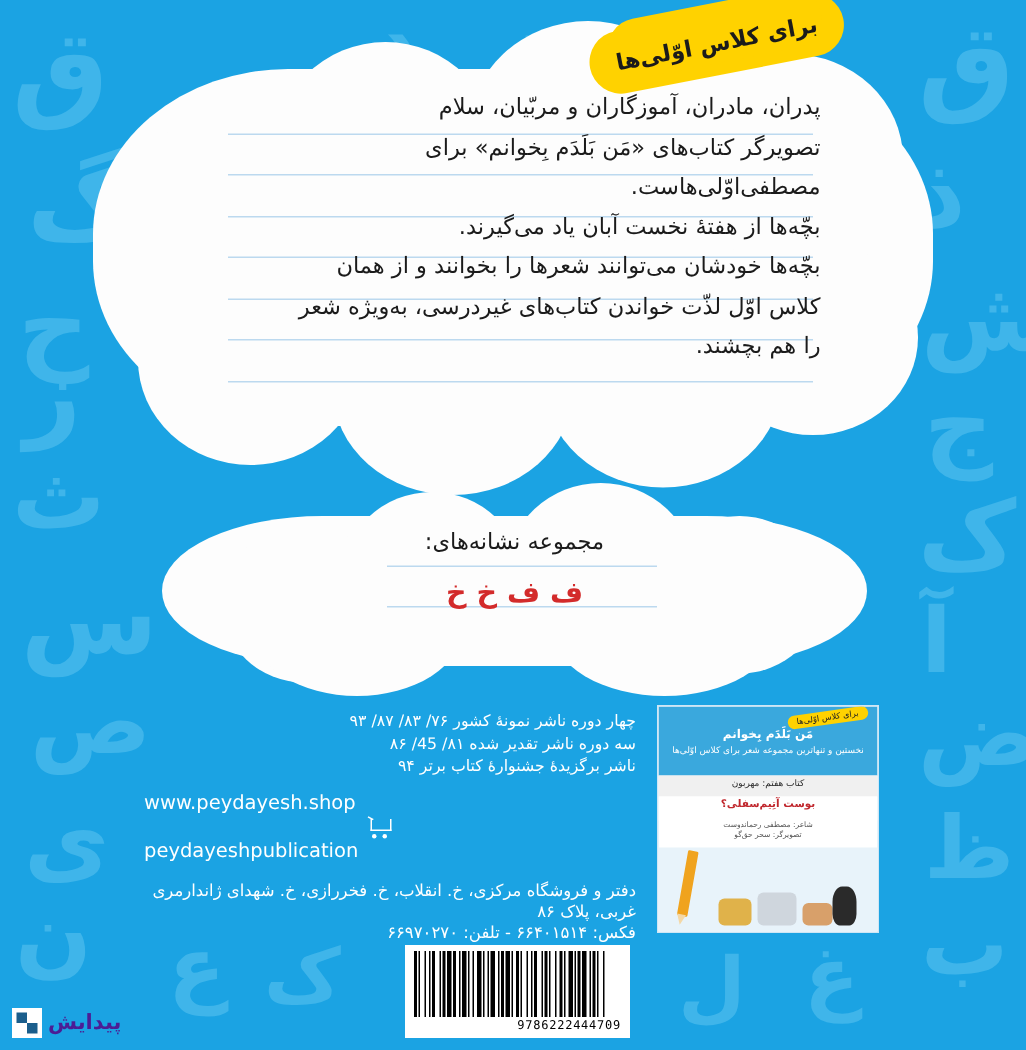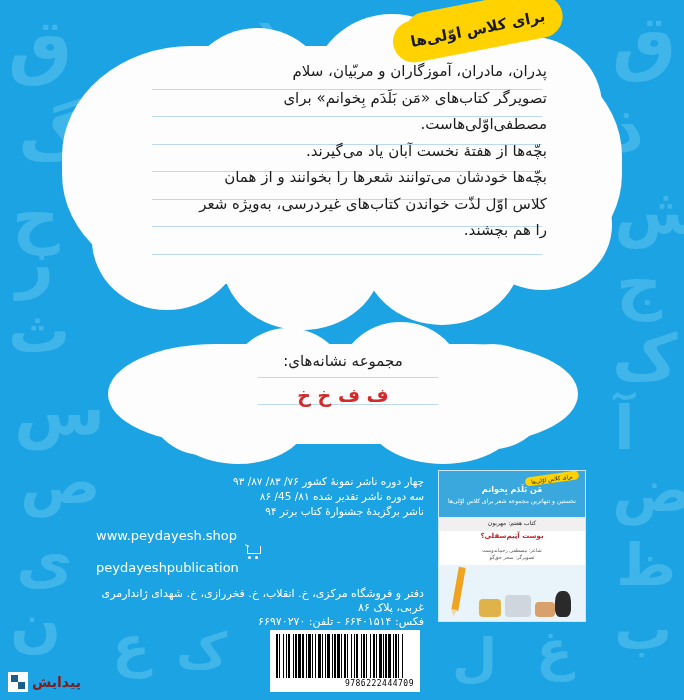--- a/index.html
+++ b/index.html
@@ -401,21 +401,21 @@
     background: #1b5e8c;
   }
   .pub .mark:after {
     content: "";
     position: absolute;
     right: 3px; bottom: 3px;
     width: 7px; height: 7px;
     background: #1b5e8c;
   }
   .pub .name {
-    color: #7f1d1d;
+    color: #4c1d95;
     font-size: 14px;
     direction: rtl;
     font-weight: bold;
   }
 </style>
 </head>
 <body>
 
 <div class="page">
 

